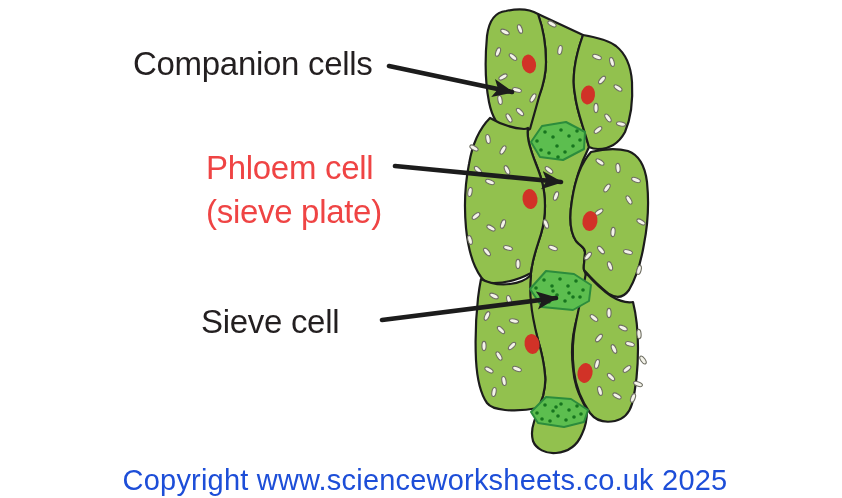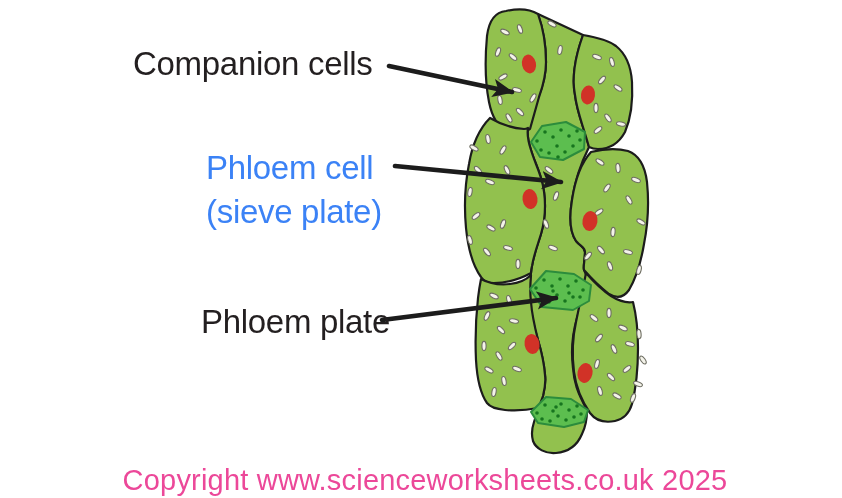--- a/index.html
+++ b/index.html
@@ -159,22 +159,22 @@
       <ellipse cx="590" cy="221" rx="7.5" ry="10" fill="#d13227" transform="rotate(10 590 221)"></ellipse>
       <ellipse cx="532" cy="344" rx="7.5" ry="10" fill="#d13227" transform="rotate(-10 532 344)"></ellipse>
       <ellipse cx="585" cy="373" rx="7.5" ry="10" fill="#d13227" transform="rotate(12 585 373)"></ellipse>
       <line x1="389" y1="66" x2="512" y2="92" stroke="#1c1c1c" stroke-width="4.6" stroke-linecap="round" marker-end="url(#arrowhead)"></line>
       <line x1="395" y1="166" x2="561" y2="182" stroke="#1c1c1c" stroke-width="4.6" stroke-linecap="round" marker-end="url(#arrowhead)"></line>
       <line x1="382" y1="320" x2="556" y2="298" stroke="#1c1c1c" stroke-width="4.6" stroke-linecap="round" marker-end="url(#arrowhead)"></line>
     </svg>
 
   <div class="label lbl-companion" style="color: rgb(35, 31, 32);">Companion cells</div>
 
-  <div class="label lbl-phloem" style="color: #3b82f6;">
+  <div class="label lbl-phloem" style="color: #ef4444;">
     <div>Phloem cell</div>
     <div>(sieve plate)</div>
   </div>
 
-  <div class="label lbl-sieve" style="color: rgb(35, 31, 32);">Phloem plate</div>
+  <div class="label lbl-sieve" style="color: rgb(35, 31, 32);">Sieve cell</div>
 
-  <div class="copyright" style="color: #ec4899; padding-left: 8px;">Copyright www.scienceworksheets.co.uk 2025</div>
+  <div class="copyright" style="color: #1d4ed8; padding-left: 8px;">Copyright www.scienceworksheets.co.uk 2025</div>
 
 </div>
 
 </body></html>

